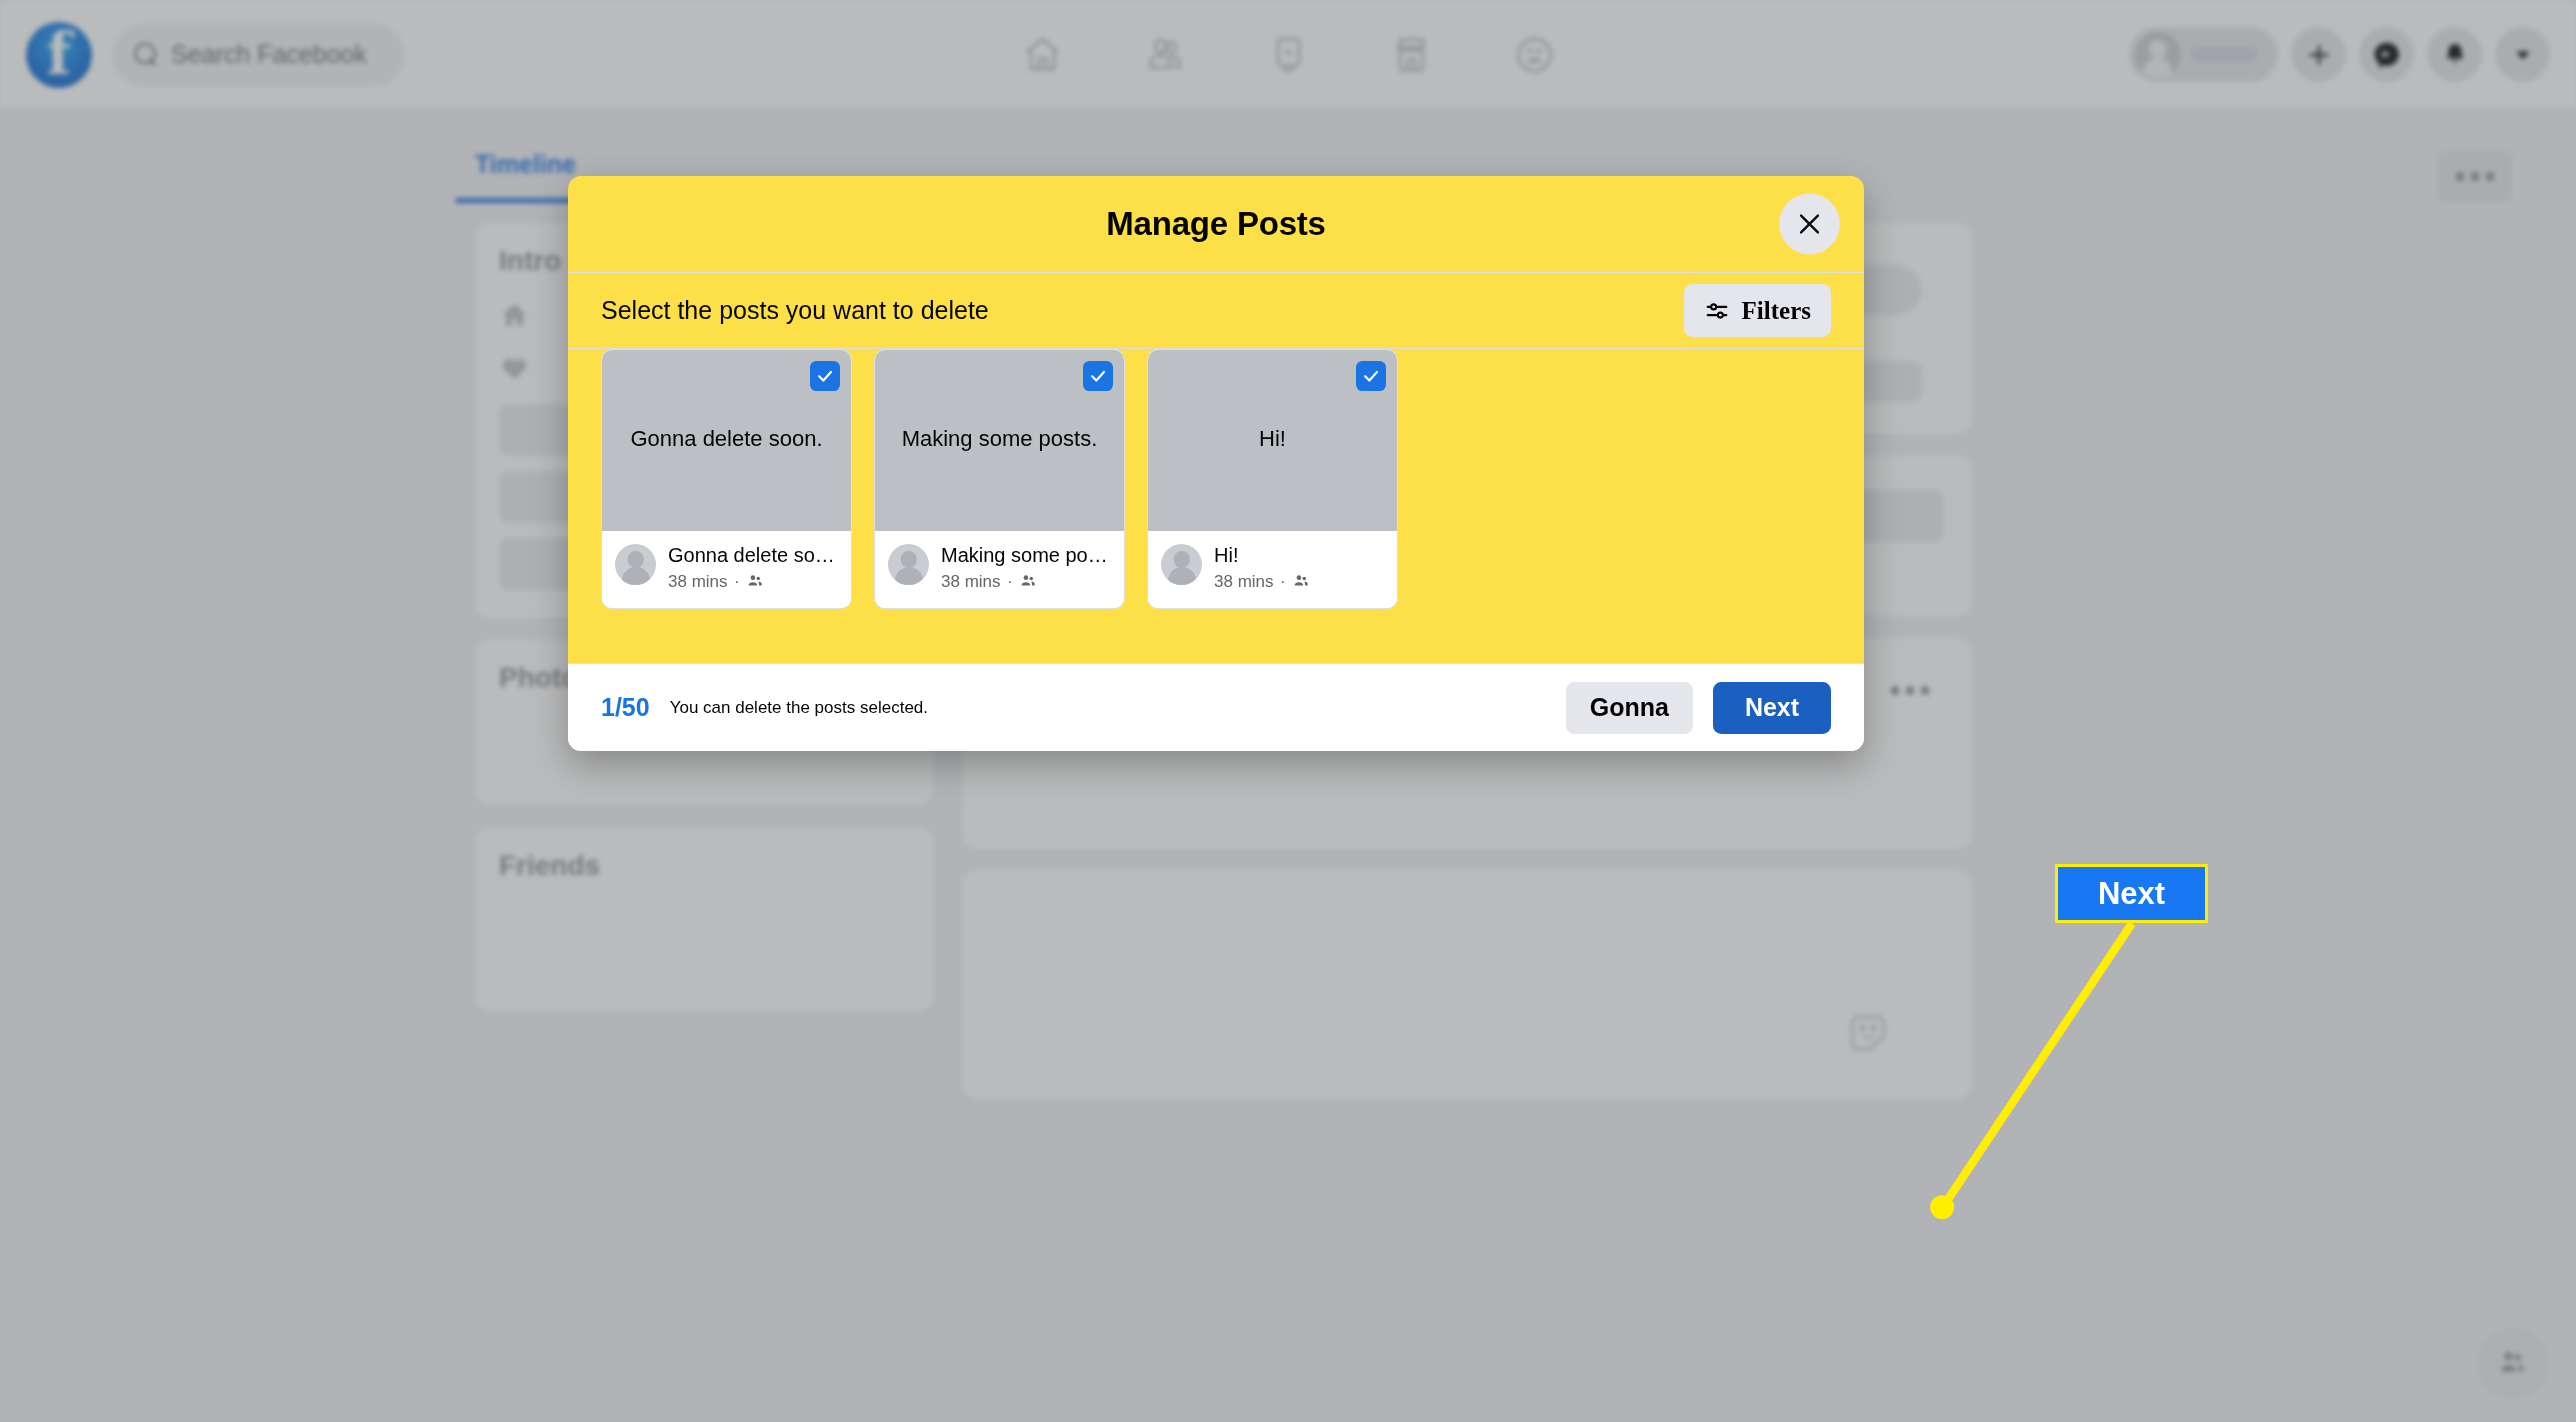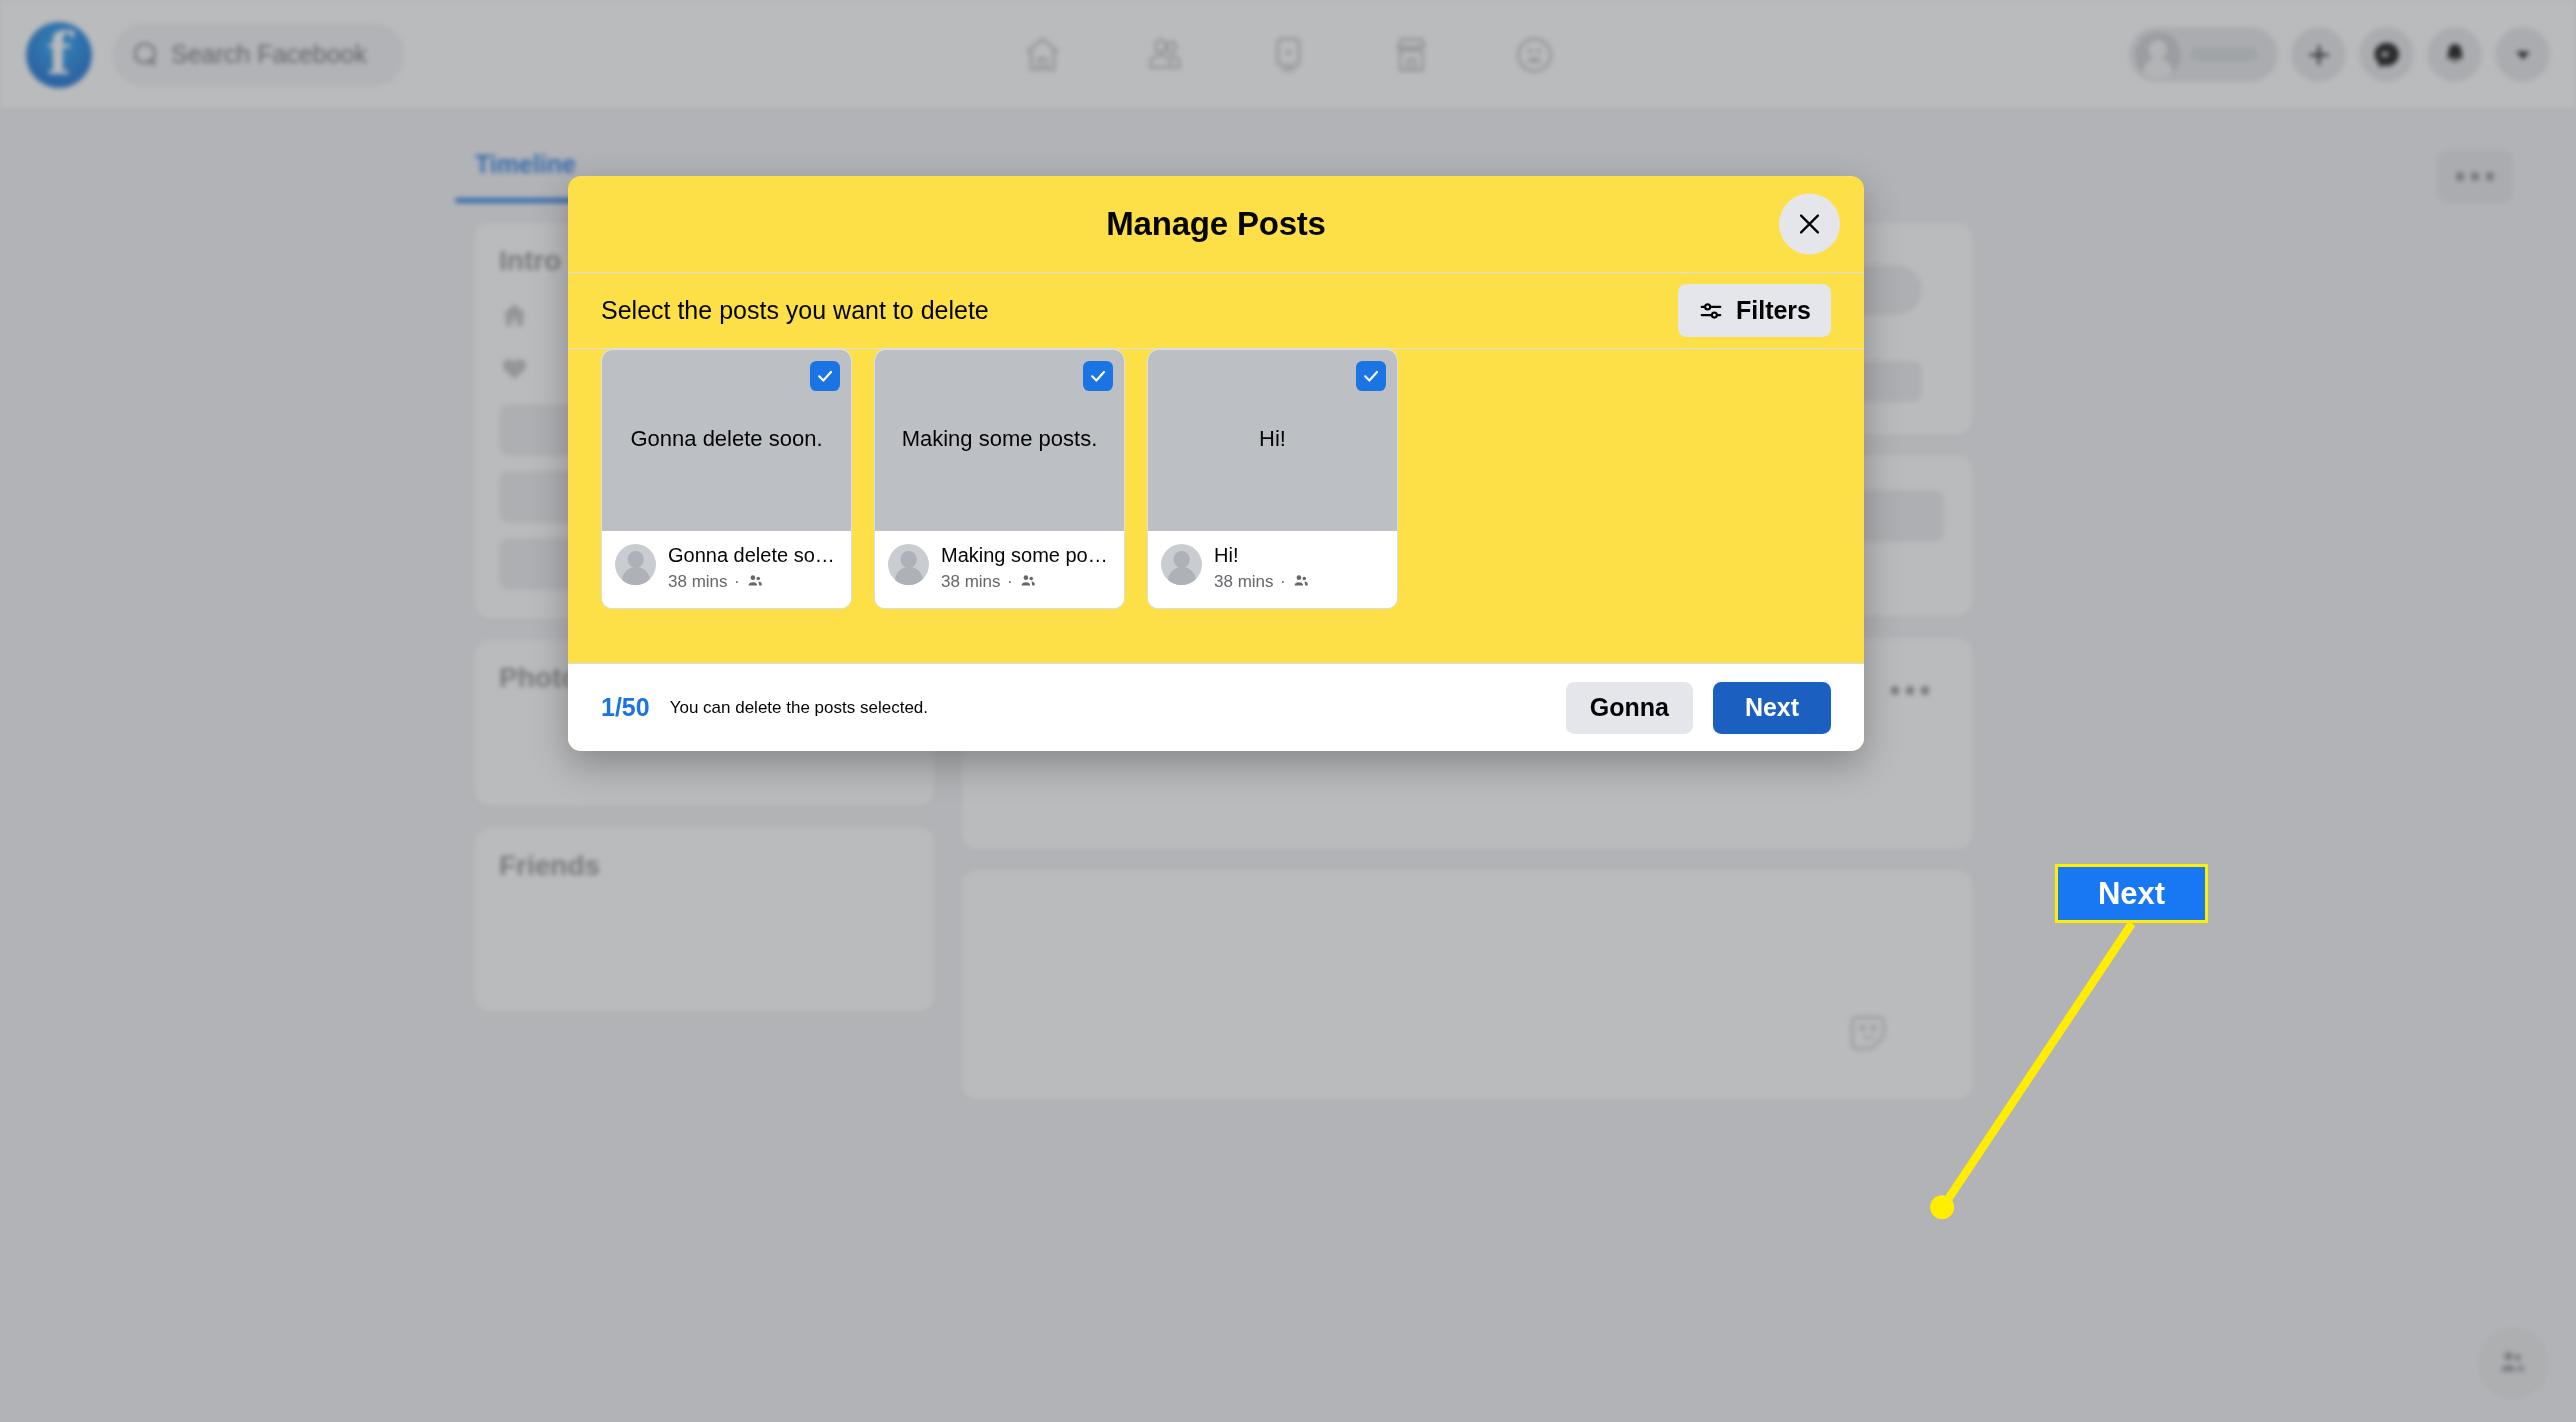--- a/index.html
+++ b/index.html
@@ -154,21 +154,21 @@
     height:76px; flex:0 0 auto; padding:0 33px;
     display:flex; align-items:center; justify-content:space-between;
     border-bottom:0.9px solid #dcdee1;
   }
   .m-sub-text { font-size:25px; color:#050505; }
   .filters-btn {
     display:flex; align-items:center; gap:12px;
     height:53px; padding:0 20px; border-radius:8.3px;
     background:#e4e6eb; cursor:pointer;
   }
-  .filters-btn .lbl { font-size:25px; font-weight:600; color:#050505; }
+  .filters-btn .lbl { font-size:25px; font-weight:600; color:#050505;font-family:Liberation Serif, serif; }
 
   .m-body { flex:1 1 auto; overflow:hidden; position:relative; padding:0 33px; }
 
   .sec-head {
     display:flex; align-items:baseline; justify-content:space-between;
     padding-top:29.5px; padding-bottom:9.2px;
   }
   .sec-title { font-size:28px; font-weight:700; color:#050505; }
   .sec-link { font-size:23px; color:#1b74e4; cursor:pointer; }
 

